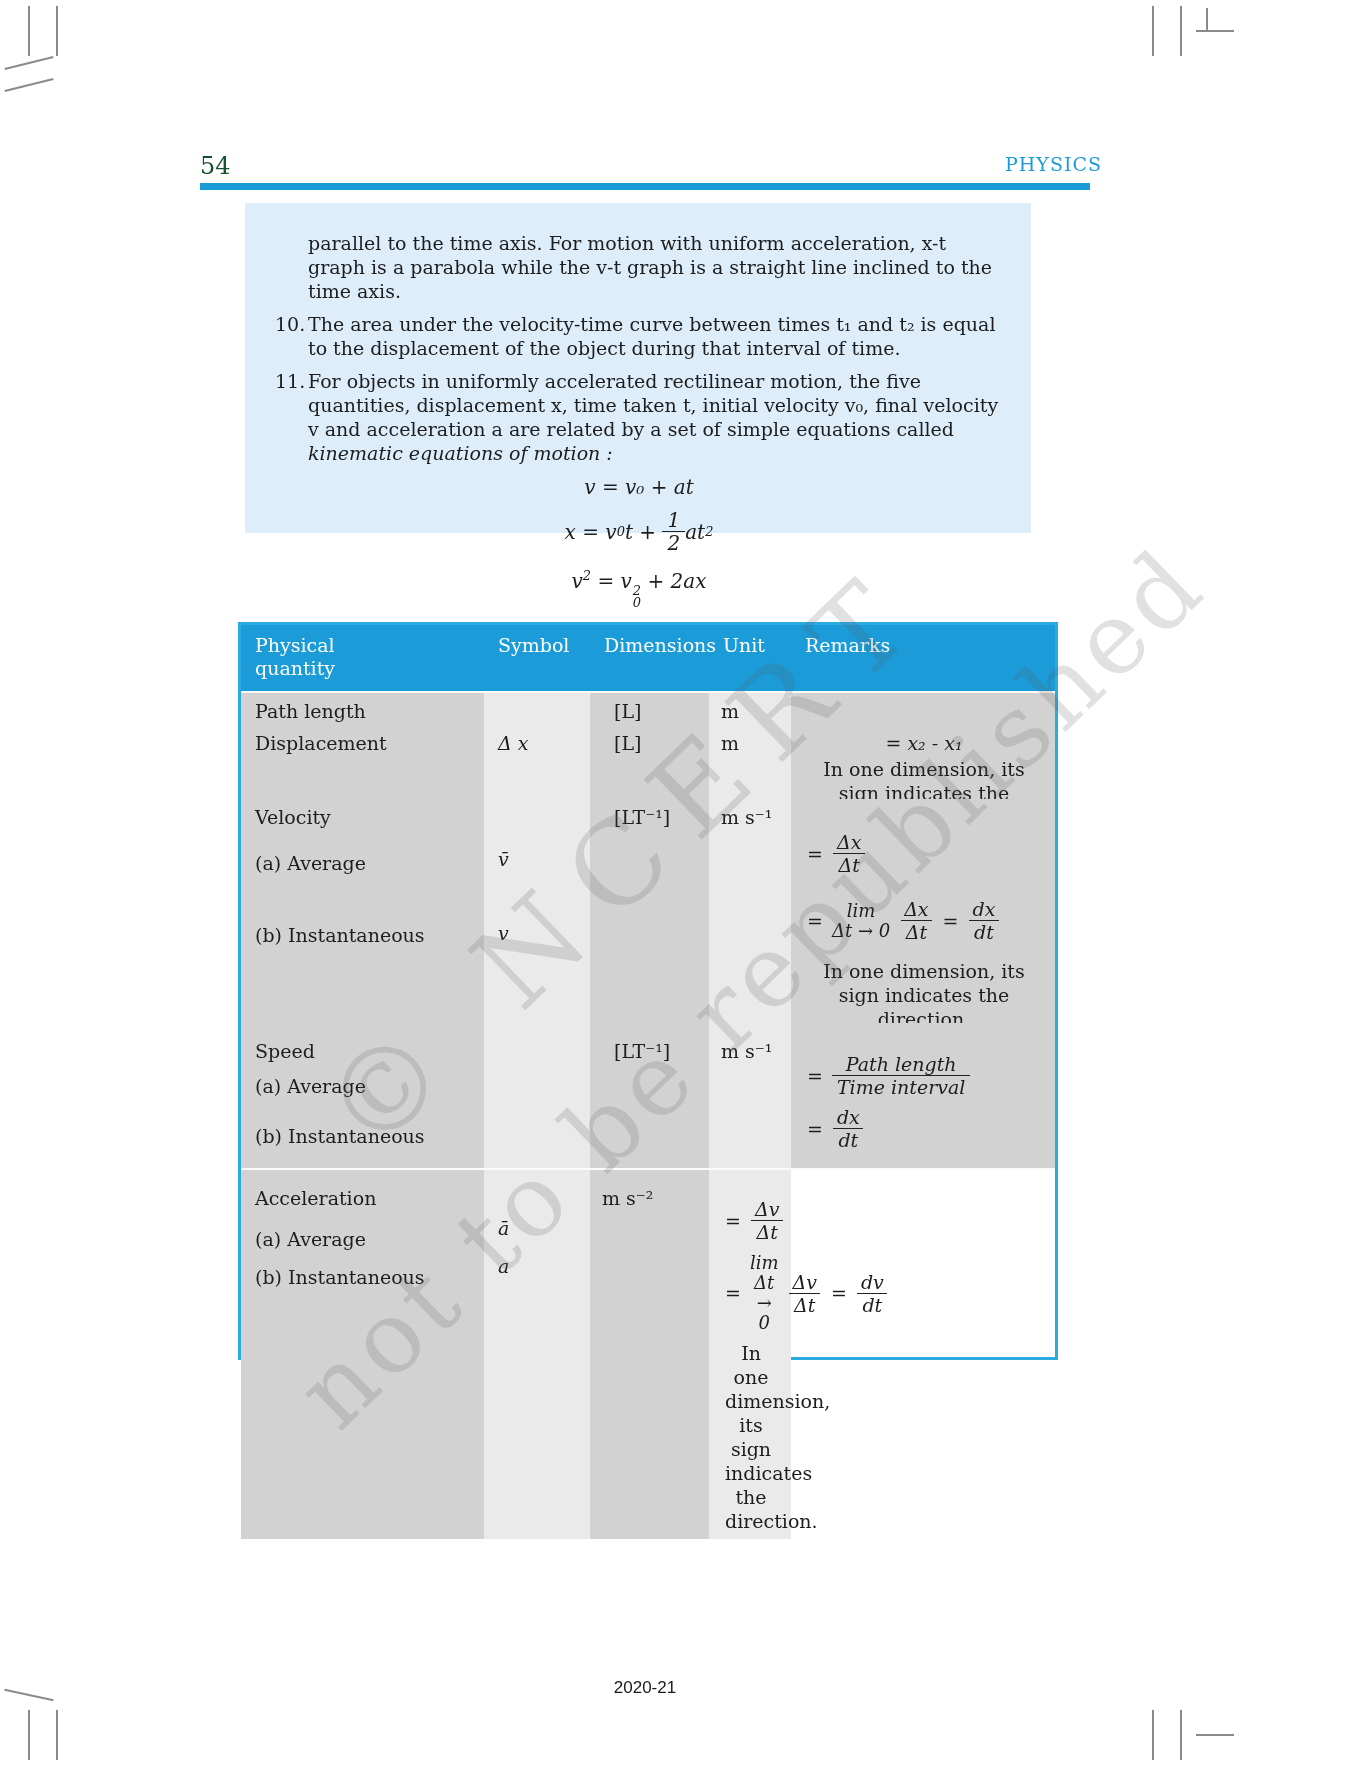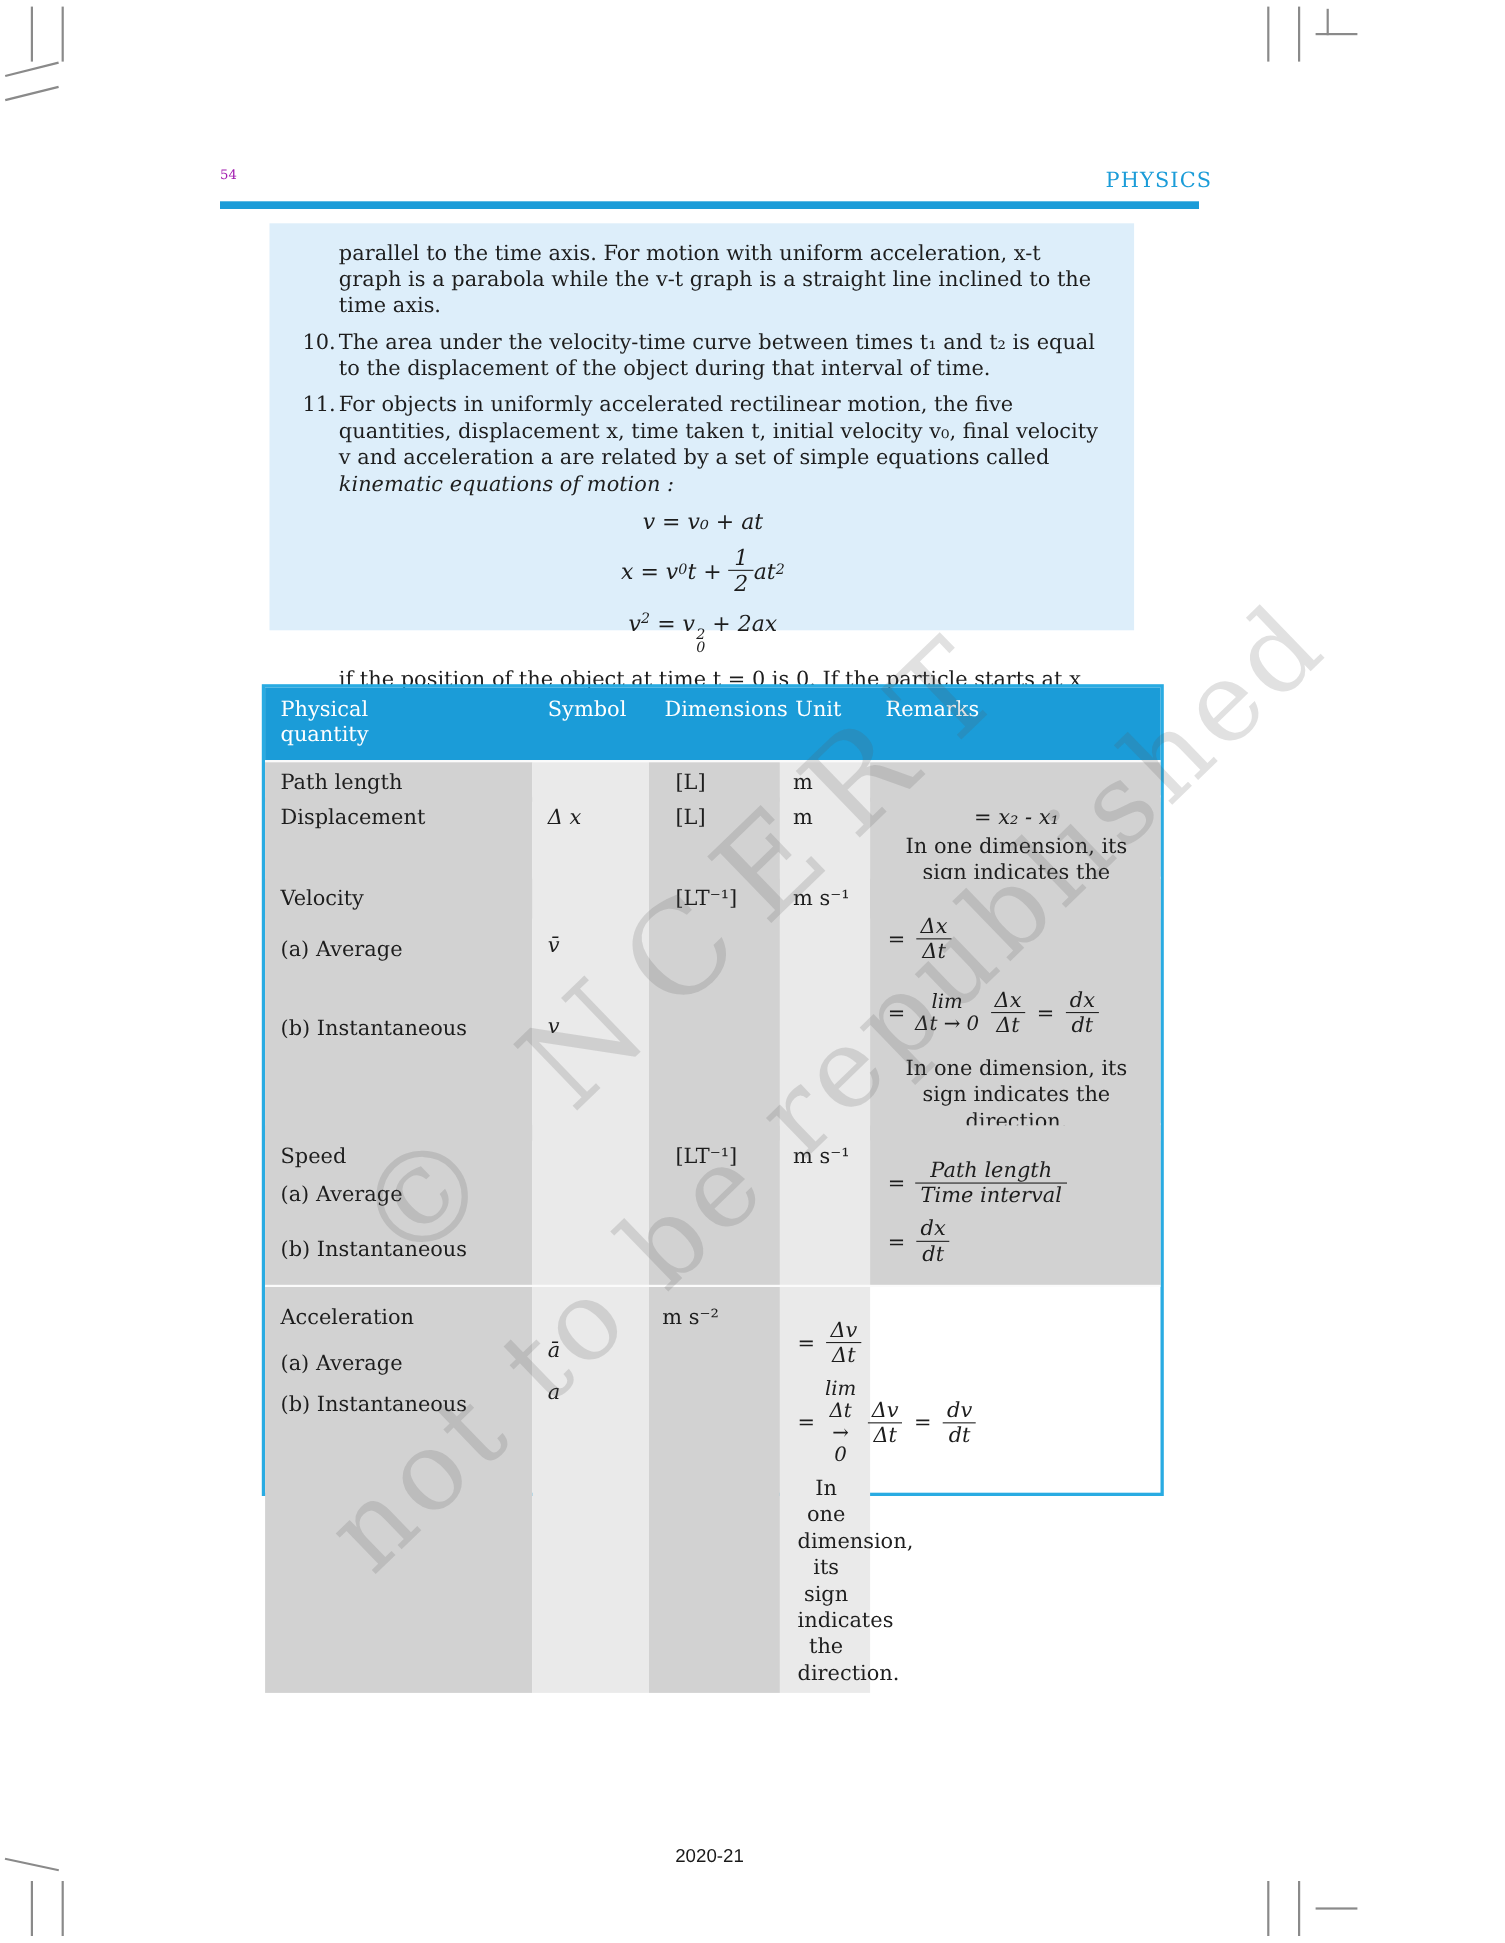--- a/index.html
+++ b/index.html
@@ -5,27 +5,27 @@
   html,body{margin:0;padding:0;background:#fff;}
   .page{position:relative;width:1368px;height:1766px;background:#ffffff;
         font-family:"DejaVu Serif",serif;color:#1d1d1d;overflow:hidden;}
 
   
   .crop{position:absolute;background:#8a8a8a;}
   .crop.v{width:2px;height:50px;}
   .crop.h{width:50px;height:2px;}
 
   
-  .page-num{position:absolute;left:200px;top:152px;font-size:12px;color:#a21caf;}
+  .page-num{position:absolute;left:200px;top:152px;font-size:24px;color:#14532d;}
   .header-title{position:absolute;left:1005px;top:153px;font-size:19px;letter-spacing:1px;color:#1b9cd8;}
   .rule{position:absolute;left:200px;top:183px;width:890px;height:7px;background:#1b9cd8;}
 
   
-  .summary-box{position:absolute;left:245px;top:203px;width:786px;height:370px;
-               background:#ddeefa;box-sizing:border-box;padding:15px 28px 16px 30px;
+  .summary-box{position:absolute;left:245px;top:203px;width:786px;height:330px;
+               background:#ddeefa;box-sizing:border-box;padding:28px 28px 16px 30px;
                font-size:19px;line-height:24px;}
   .cont-para{margin:0 0 9px 33px;}
   .sitem{display:flex;margin:0 0 9px 0;}
   .sitem .num{width:33px;flex:0 0 33px;}
   .sitem .itext{flex:1;}
   .it{font-style:italic;}
   .eqs{margin:6px 0 8px 0;text-align:center;font-style:italic;font-size:20px;}
   .eqline{margin:10px 0;}
   .eq-frac-line{display:flex;justify-content:center;align-items:center;margin:6px 0;}
   .frac{display:inline-flex;flex-direction:column;align-items:center;line-height:22px;}

